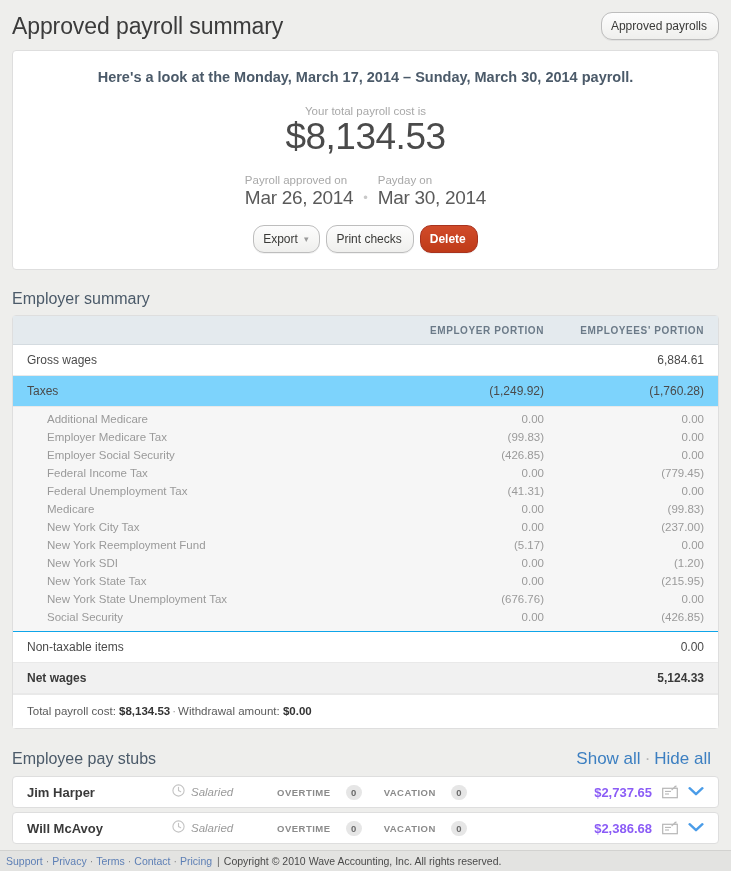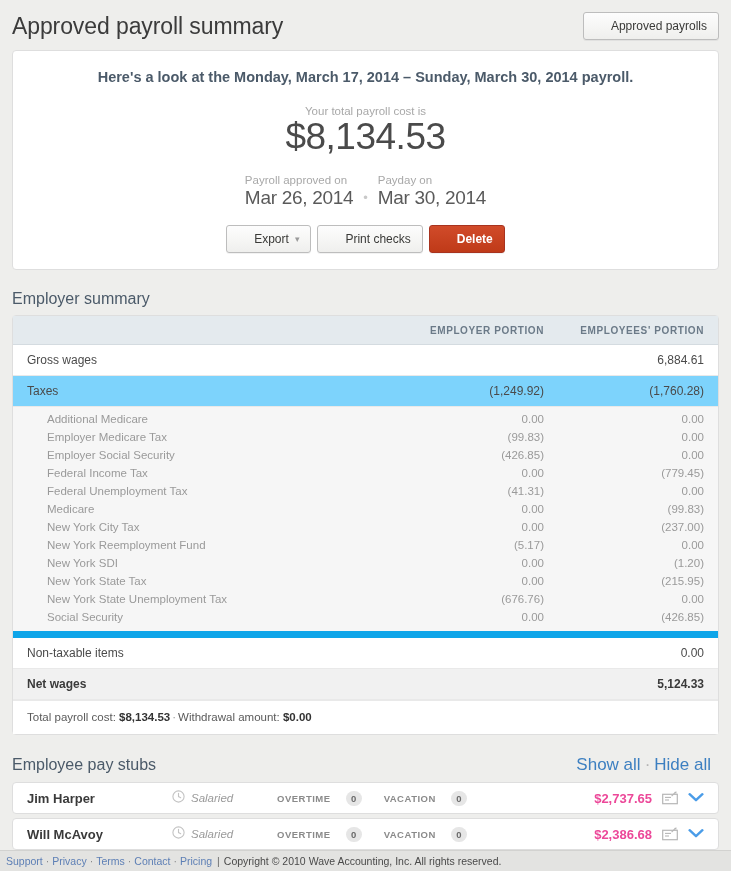--- a/index.html
+++ b/index.html
@@ -14,23 +14,23 @@
 
   
   .topbar {
     display: flex; align-items: center; justify-content: space-between;
     padding: 12px 12px 10px 12px;
   }
   .page-title {
     font-size: 23px; color: #3b3b3b; font-weight: normal; letter-spacing: -0.1px;
   }
   .btn {
-    display: inline-block; border: 1px solid #bdbdbd; border-radius: 3px;
+    display: inline-block; border: 1px solid #bdbdbd; border-radius: 11px;
     background: linear-gradient(to bottom, #fdfdfd 0%, #efefed 100%);
-    color: #3a3a38; font-size: 12px; padding: 6px 11px 6px 27px;
+    color: #3a3a38; font-size: 12px; padding: 6px 11px 6px 9px;
     box-shadow: 0 1px 0 rgba(0,0,0,0.05); cursor: pointer; white-space: nowrap;
   }
 
   
   .card {
     background: #fff; border: 1px solid #dedede; border-radius: 4px;
     margin: 0 12px;
   }
   .hero { padding: 18px 20px 16px 20px; text-align: center; }
   .hero-headline {
@@ -80,21 +80,21 @@
     border-bottom: 1px solid #e9e9e9; background: #fff;
   }
   .sum-table td.lbl { text-align: left; }
   .sum-table tr.alt td { background: #7dd3fc; }
   .sum-table tr.detail td {
     color: #9a9a9a; font-size: 11.5px; padding: 3px 14px; border-bottom: none;
     background: #f6f6f6;
   }
   .sum-table tr.detail td.lbl { padding-left: 34px; }
   .sum-table tr.detail.first td { padding-top: 6px; }
-  .sum-table tr.detail.last td { padding-bottom: 8px; border-bottom: 7px solid #0ea5e9; }
+  .sum-table tr.detail.last td { padding-bottom: 8px; border-bottom: 1px solid #0ea5e9; }
   .sum-table tr.total td { font-weight: bold; color: #3a3a3a; background: #f1f1f1; }
   .sum-foot {
     font-size: 11.5px; color: #5a5a5a; padding: 10px 14px 11px 14px; background: #fff;
     border-top: 1px solid #e9e9e9;
   }
   .sum-foot b { color: #333; }
   .sum-foot .dot { color: #9a9a9a; padding: 0 2px; }
   .col-emp { width: 160px; }
   .col-ees { width: 160px; }
 
@@ -111,21 +111,21 @@
   .stub-meta { display: flex; align-items: center; gap: 15px; margin-right: 22px; }
   .stub-meta-label {
     font-size: 9.5px; color: #8a8a8a; letter-spacing: 0.5px; font-weight: bold;
   }
   .pill {
     display: inline-flex; align-items: center; justify-content: center;
     min-width: 16px; height: 15px; padding: 0 4px; border-radius: 8px;
     background: #e6e6e6; color: #6a6a6a; font-size: 9.5px; font-weight: bold;
   }
   .stub-spacer { flex: 1; }
-  .stub-amount { font-size: 13px; font-weight: bold; color: #ec4899; margin-right: 10px; }
+  .stub-amount { font-size: 13px; font-weight: bold; color: #8b5cf6; margin-right: 10px; }
   .icon-btn { display: inline-flex; align-items: center; cursor: pointer; }
   .chev { margin-left: 10px; cursor: pointer; }
 
   
   .footer {
     position: absolute; left: 0; right: 0; bottom: 0; height: 21px;
     background: #e3e3e1; border-top: 1px solid #d2d2d0;
     display: flex; align-items: center; padding-left: 6px;
     font-size: 10.5px; color: #4a4a4a;
   }

